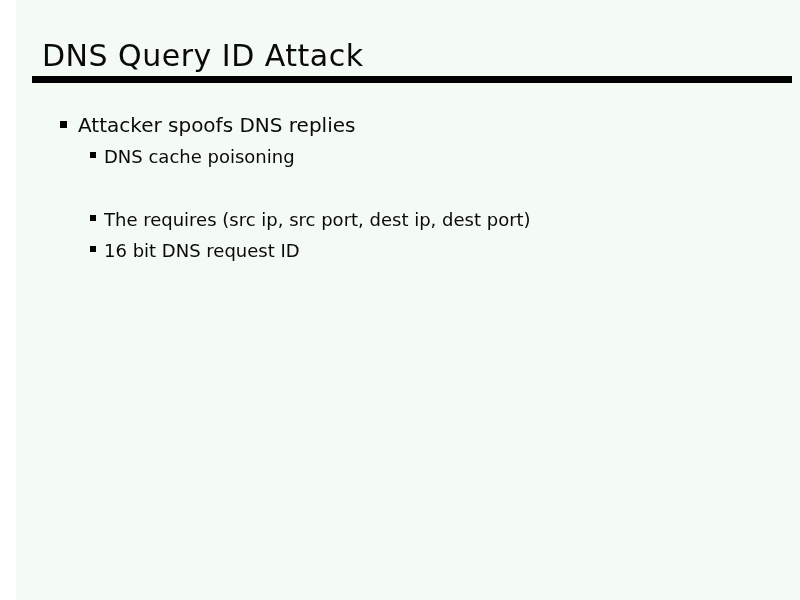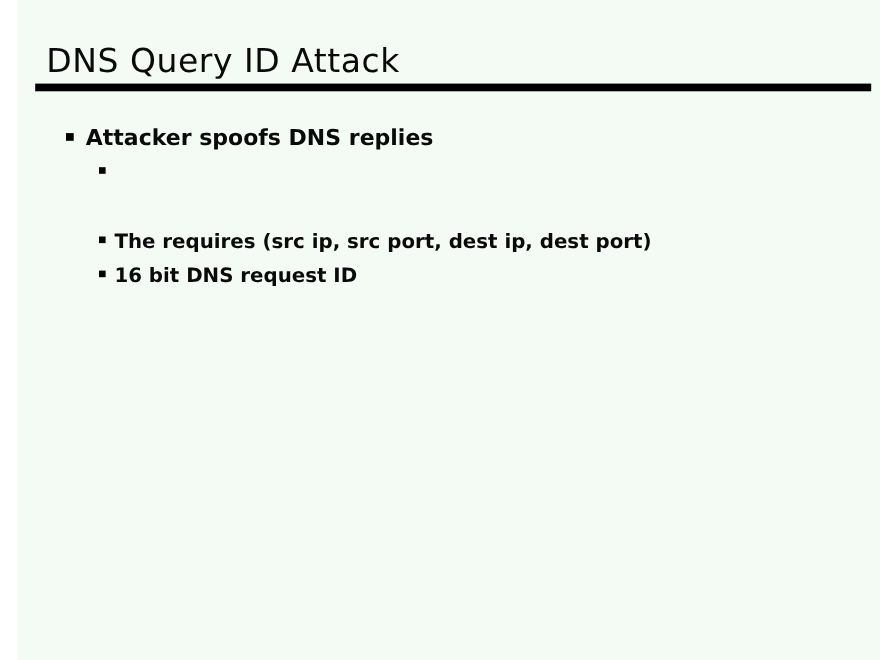--- a/index.html
+++ b/index.html
@@ -37,21 +37,20 @@
     width: 760px;
     height: 7px;
     background: #000000;
   }
   .bullet-line {
     position: absolute;
     display: flex;
     align-items: center;
     white-space: nowrap;
     color: #0a0a0a;
-    font-weight: bold;
   }
   .bullet-line.level1 {
     left: 44px;
     font-size: 20px;
     height: 24px;
   }
   .bullet-line.level2 {
     left: 74px;
     font-size: 18px;
     height: 24px;
@@ -88,20 +87,21 @@
 
   <div class="title-rule"></div>
 
   <div class="bullet-line level1 line-1">
     <span class="bullet-marker"></span>
     <span>Attacker spoofs DNS replies</span>
   </div>
 
   <div class="bullet-line level2 line-2">
     <span class="bullet-marker"></span>
+    <span>DNS cache poisoning</span>
   </div>
 
 
   <div class="bullet-line level2 line-4">
     <span class="bullet-marker"></span>
     <span>The requires (src ip, src port, dest ip, dest port)</span>
   </div>
 
   <div class="bullet-line level2 line-5">
     <span class="bullet-marker"></span>

